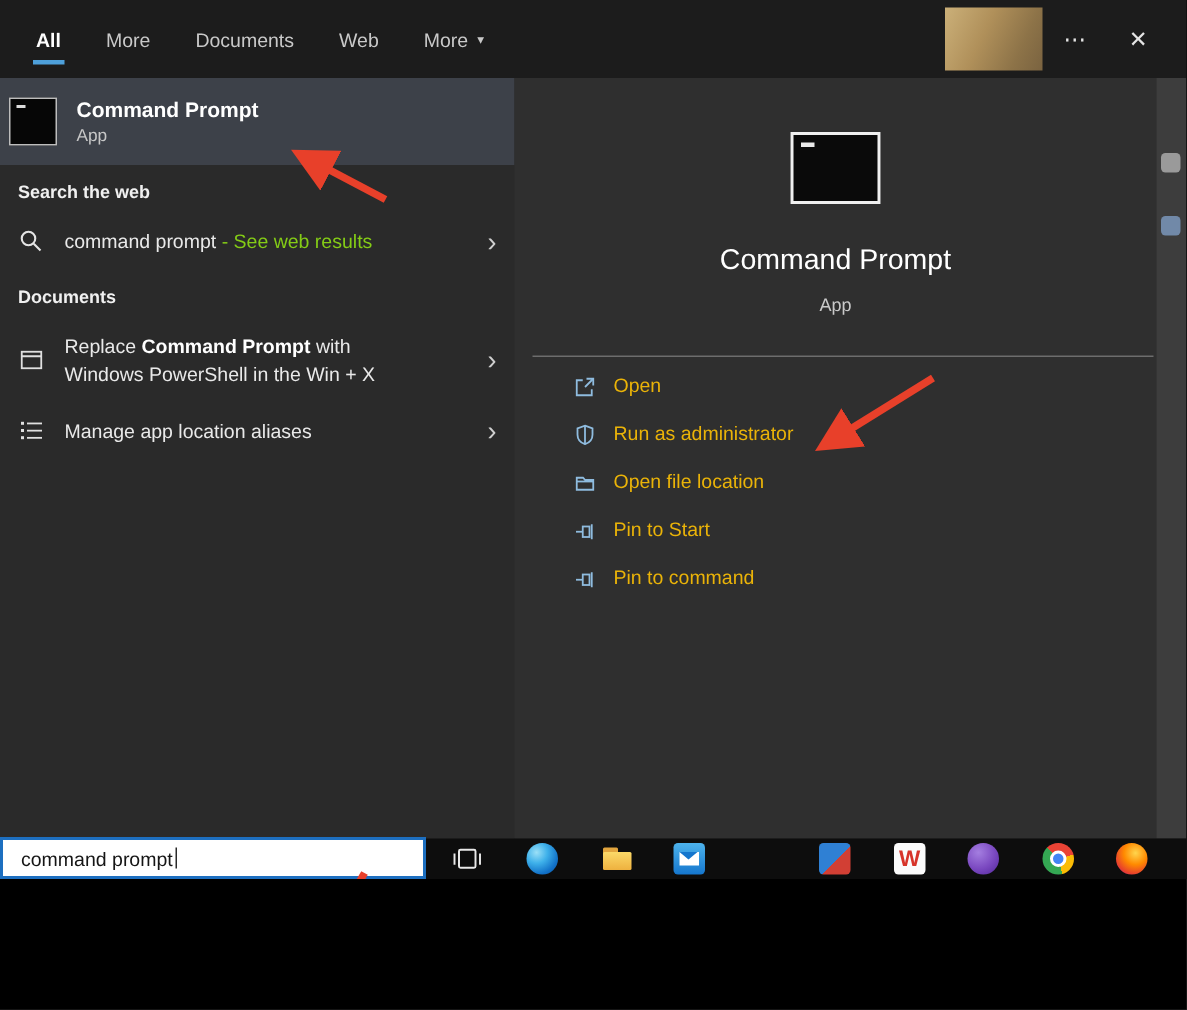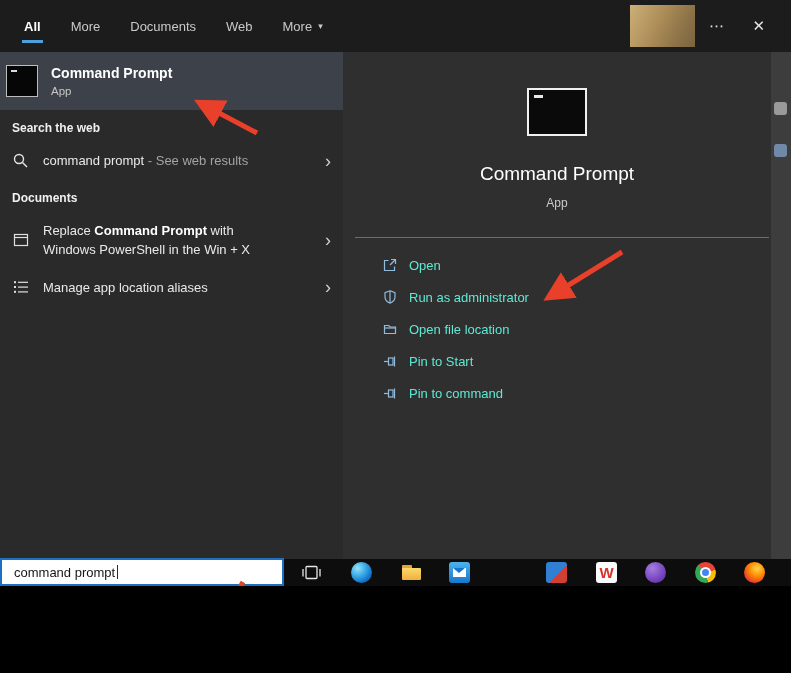--- a/index.html
+++ b/index.html
@@ -28,31 +28,31 @@
   .cmd-icon-sm { width:30px; height:30px; background:#060606; border:1px solid #bdbdbd; position:relative; flex:none; }
   .cmd-icon-sm::after { content:""; position:absolute; top:4px; left:4px; width:6px; height:2px; background:#dcdcdc; }
   .best-text { margin-left:13px; }
   .best-title { font-size:14px; font-weight:bold; color:#fff; }
   .best-sub { font-size:11.5px; color:#c7c7c7; margin-top:4px; }
   .row { display:flex; align-items:center; padding:9px 12px; color:#e9e9e9; font-size:13px; cursor:pointer; }
   .row .ricon { flex:none; width:18px; height:18px; margin-right:13px; display:flex; align-items:center; justify-content:center; }
   .row-text { line-height:1.5; max-width:245px; }
   .row-text b { color:#fff; }
   .chev { margin-left:auto; color:#cfcfcf; font-size:18px; line-height:1; padding-left:8px; }
-  .dim { color:#a3a3a3;margin-top:11px; }
+  .dim { color:#84cc16;margin-top:11px; }
 
   
   .preview { position:absolute; top:52px; left:343px; width:428px; bottom:27px; background:#2f2f2f; }
   .cmd-icon-lg { width:56px; height:44px; background:#0a0a0a; border:2px solid #f0f0f0; margin:36px auto 0 auto; position:relative; }
   .cmd-icon-lg::after { content:""; position:absolute; top:5px; left:5px; width:9px; height:3px; background:#e8e8e8; }
   .preview-title { text-align:center; font-size:19px; font-weight:400; color:#fff; margin-top:27px; }
   .preview-sub { text-align:center; font-size:12px; color:#c9c9c9; margin-top:11px; }
   .divider { height:1px; background:#6d6d6d; margin:27px 2px 0 12px; }
   .actions { margin-top:11px; }
-  .action { display:flex; align-items:center; height:32px; padding-left:38px; color:#5eead4; font-size:13px; cursor:pointer; }
+  .action { display:flex; align-items:flex-start; height:32px; padding-left:38px; color:#eab308; font-size:13px; cursor:pointer; }
   .action .aicon { flex:none; width:17px; height:17px; margin-right:11px; display:flex; align-items:center; justify-content:center; }
 
   
   .side-strip { position:absolute; top:52px; right:0; width:20px; bottom:27px; background:#3d3d3d; }
   .strip-ic { position:absolute; left:3px; width:13px; height:13px; border-radius:3px; }
   .strip-ic1 { top:50px; background:#9a9a9a; }
   .strip-ic2 { top:92px; background:#7189a8; }
 
   
   .taskbar { position:absolute; left:0; right:0; bottom:0; height:27px; background:#0d0d0d; }

